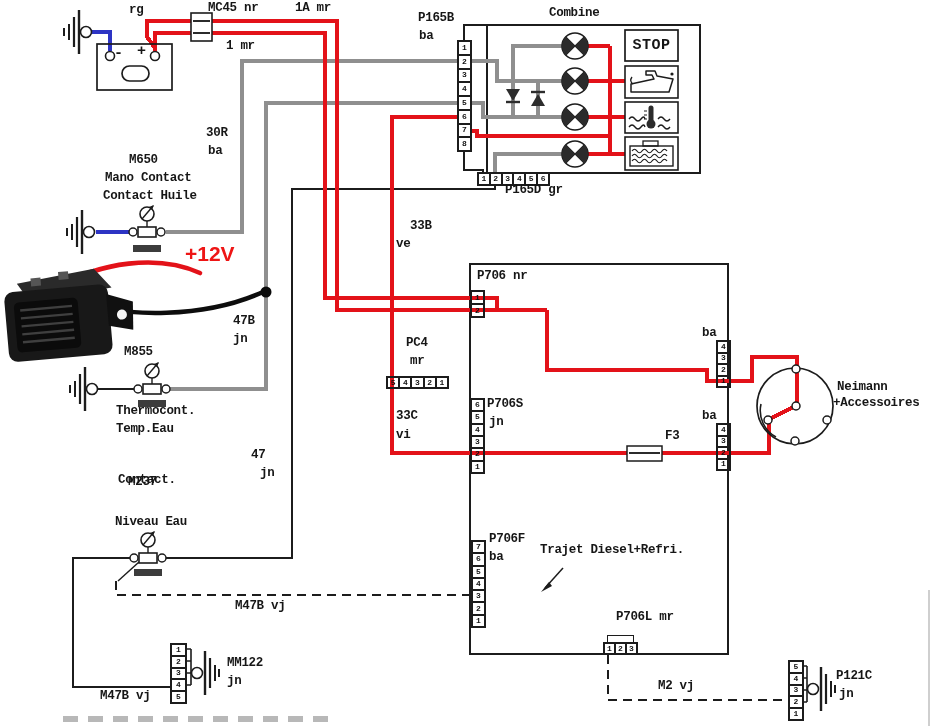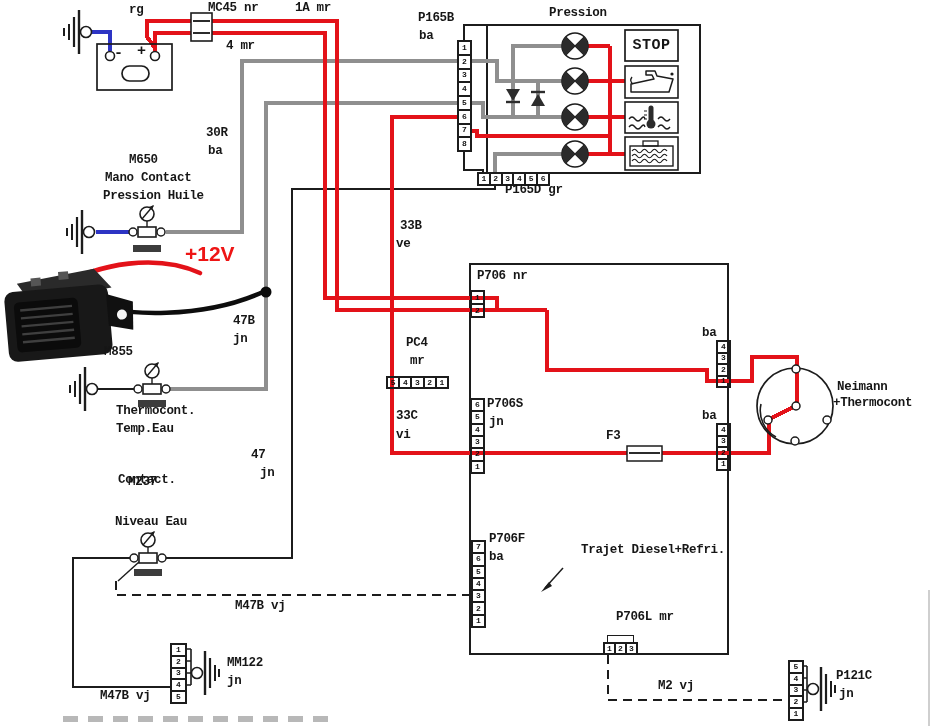--- a/index.html
+++ b/index.html
@@ -335,61 +335,61 @@
       <span class="pin">5</span>
       <span class="pin">4</span>
       <span class="pin">3</span>
       <span class="pin">2</span>
       <span class="pin">1</span>
     </div>
 
 <div class="lb" style="left:129px;top:3px">rg</div>
 <div class="lb" style="left:208px;top:1px">MC45 nr</div>
 <div class="lb" style="left:295px;top:1px">1A mr</div>
-<div class="lb" style="left:226px;top:39px">4 mr</div>
+<div class="lb" style="left:226px;top:39px">1 mr</div>
 <div class="lb" style="left:206px;top:126px">30R</div>
 <div class="lb" style="left:208px;top:144px">ba</div>
 <div class="lb" style="left:418px;top:11px">P165B</div>
 <div class="lb" style="left:419px;top:29px">ba</div>
-<div class="lb" style="left:549px;top:6px">Pression</div>
+<div class="lb" style="left:549px;top:6px">Combine</div>
 <div class="lb" style="left:505px;top:183px">P165D gr</div>
 <div class="stoplb" style="left:626px;top:31px;width:51px;height:29px">STOP</div>
-<div class="lb" style="left:400px;top:219px">33B</div>
+<div class="lb" style="left:410px;top:219px">33B</div>
 <div class="lb" style="left:396px;top:237px">ve</div>
 <div class="lb" style="left:406px;top:336px">PC4</div>
 <div class="lb" style="left:410px;top:354px">mr</div>
 <div class="lb" style="left:396px;top:409px">33C</div>
 <div class="lb" style="left:396px;top:428px">vi</div>
 <div class="lb" style="left:477px;top:269px">P706 nr</div>
 <div class="lb" style="left:487px;top:397px">P706S</div>
 <div class="lb" style="left:489px;top:415px">jn</div>
 <div class="lb" style="left:489px;top:532px">P706F</div>
 <div class="lb" style="left:489px;top:550px">ba</div>
-<div class="lb" style="left:581px;top:543px">Trajet Diesel+Refri.</div>
+<div class="lb" style="left:540px;top:543px">Trajet Diesel+Refri.</div>
 <div class="lb" style="left:616px;top:610px">P706L mr</div>
 <div class="lb" style="left:658px;top:679px">M2 vj</div>
 <div class="lb" style="left:235px;top:599px">M47B vj</div>
 <div class="lb" style="left:100px;top:689px">M47B vj</div>
 <div class="lb" style="left:227px;top:656px">MM122</div>
 <div class="lb" style="left:227px;top:674px">jn</div>
 <div class="lb" style="left:836px;top:669px">P121C</div>
 <div class="lb" style="left:839px;top:687px">jn</div>
 <div class="lb" style="left:702px;top:326px">ba</div>
 <div class="lb" style="left:702px;top:409px">ba</div>
-<div class="lb" style="left:606px;top:429px">F3</div>
+<div class="lb" style="left:665px;top:429px">F3</div>
 <div class="lb" style="left:837px;top:380px">Neimann</div>
-<div class="lb" style="left:833px;top:396px">+Thermocont</div>
+<div class="lb" style="left:833px;top:396px">+Accessoires</div>
 <div class="lb" style="left:233px;top:314px">47B</div>
 <div class="lb" style="left:233px;top:332px">jn</div>
 <div class="lb" style="left:251px;top:448px">47</div>
 <div class="lb" style="left:260px;top:466px">jn</div>
 <div class="lb" style="left:129px;top:153px">M650</div>
 <div class="lb" style="left:105px;top:171px">Mano Contact</div>
-<div class="lb" style="left:103px;top:189px">Pression Huile</div>
-<div class="lb" style="left:104px;top:345px">M855</div>
+<div class="lb" style="left:103px;top:189px">Contact Huile</div>
+<div class="lb" style="left:124px;top:345px">M855</div>
 <div class="lb" style="left:116px;top:404px">Thermocont.</div>
 <div class="lb" style="left:116px;top:422px">Temp.Eau</div>
 <div class="lb" style="left:128px;top:475px">M237</div>
 <div class="lb" style="left:118px;top:473px">Contact.</div>
 <div class="lb" style="left:115px;top:515px">Niveau Eau</div>
 <div class="lb ann" style="left:185px;top:243px">+12V</div>
 <div class="bsym" style="left:114px;top:46px">-</div>
 <div class="bsym" style="left:137px;top:44px">+</div>
 
 </div>

